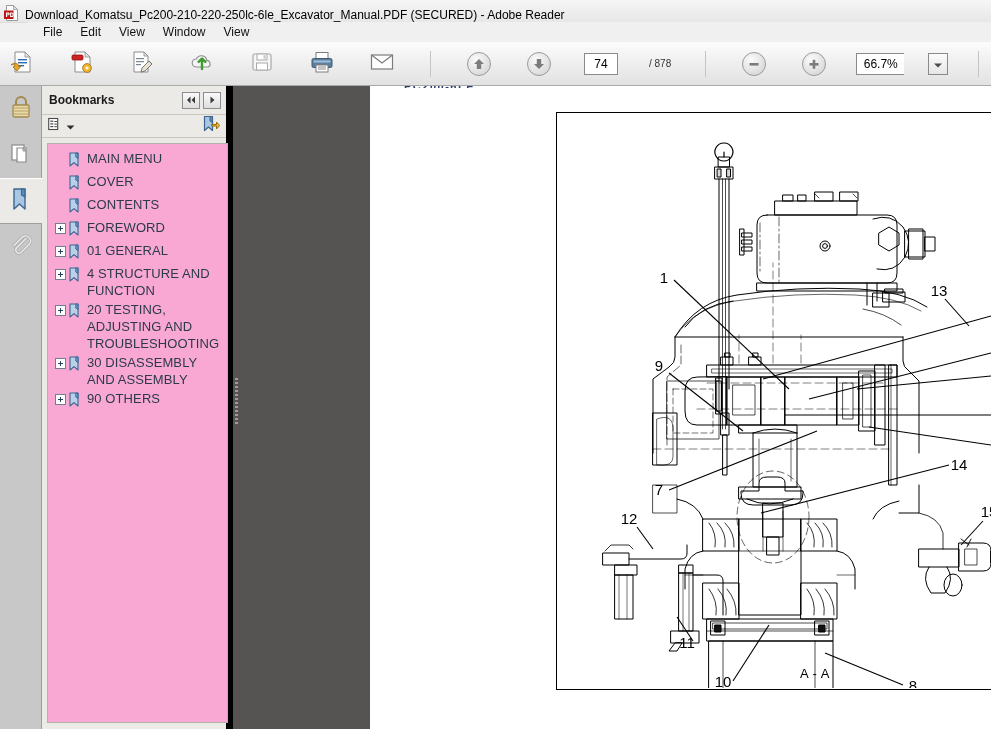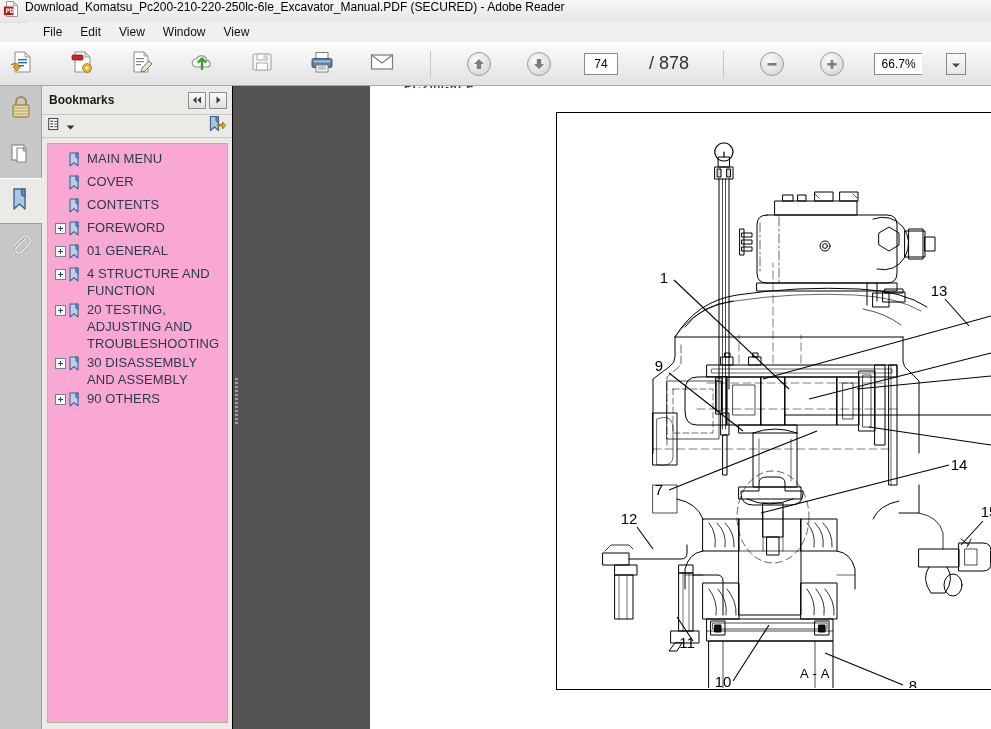--- a/index.html
+++ b/index.html
@@ -15,21 +15,21 @@
     width: 991px; height: 729px;
     background: #f0f0f0;
     overflow: hidden;
   }
 
   
   .titlebar {
     position: absolute; left: 0; top: 0;
     width: 991px; height: 22px;
     background: linear-gradient(to bottom, #f6f6f6 0%, #eeeeee 50%, #e7e7e7 100%);
-    display: flex; align-items: flex-start;
+    display: flex; align-items: flex-end;
     border-bottom: 1px solid #dcdcdc;
   }
   .title-icon {
     width: 18px; height: 18px;
     margin-left: 3px; margin-right: 4px;
     position: relative; flex: 0 0 auto;
   }
   .title-text {
     font-size: 12px; color: #000;
     white-space: nowrap;
@@ -83,21 +83,21 @@
     background: #fff;
     font-size: 12px;
     text-align: center;
     line-height: 20px;
     color: #000;
     box-sizing: border-box;
     margin: 0 3px;
     flex: 0 0 auto;
   }
   .pagetotal {
-    font-size: 18px; color: #333;
+    font-size: 10px; color: #333;
     margin: 0 4px 0 4px;
     white-space: nowrap;
     flex: 0 0 auto;
   }
   .zoomfield {
     width: 48px; height: 22px;
     border: 1px solid #8a8a8a; border-right: none;
     background: #fff;
     font-size: 12px; color: #000;
     text-align: center; line-height: 20px;
@@ -140,21 +140,21 @@
     border-top: 1px solid #ffffff;
     border-bottom: 1px solid #9e9e9e;
   }
 
   
   .bm-panel {
     position: absolute; left: 42px; top: 86px;
     width: 191px; height: 643px;
     background: #eceae6;
     box-sizing: border-box;
-    border-right: 1px solid #000000;
+    border-right: 7px solid #000000;
   }
   .bm-head {
     height: 28px;
     display: flex; align-items: center;
     padding: 0 5px 0 7px;
     box-sizing: border-box;
     background: #eceae6;
   }
   .bm-title {
     font-size: 12px; font-weight: bold; color: #1a1a1a;

